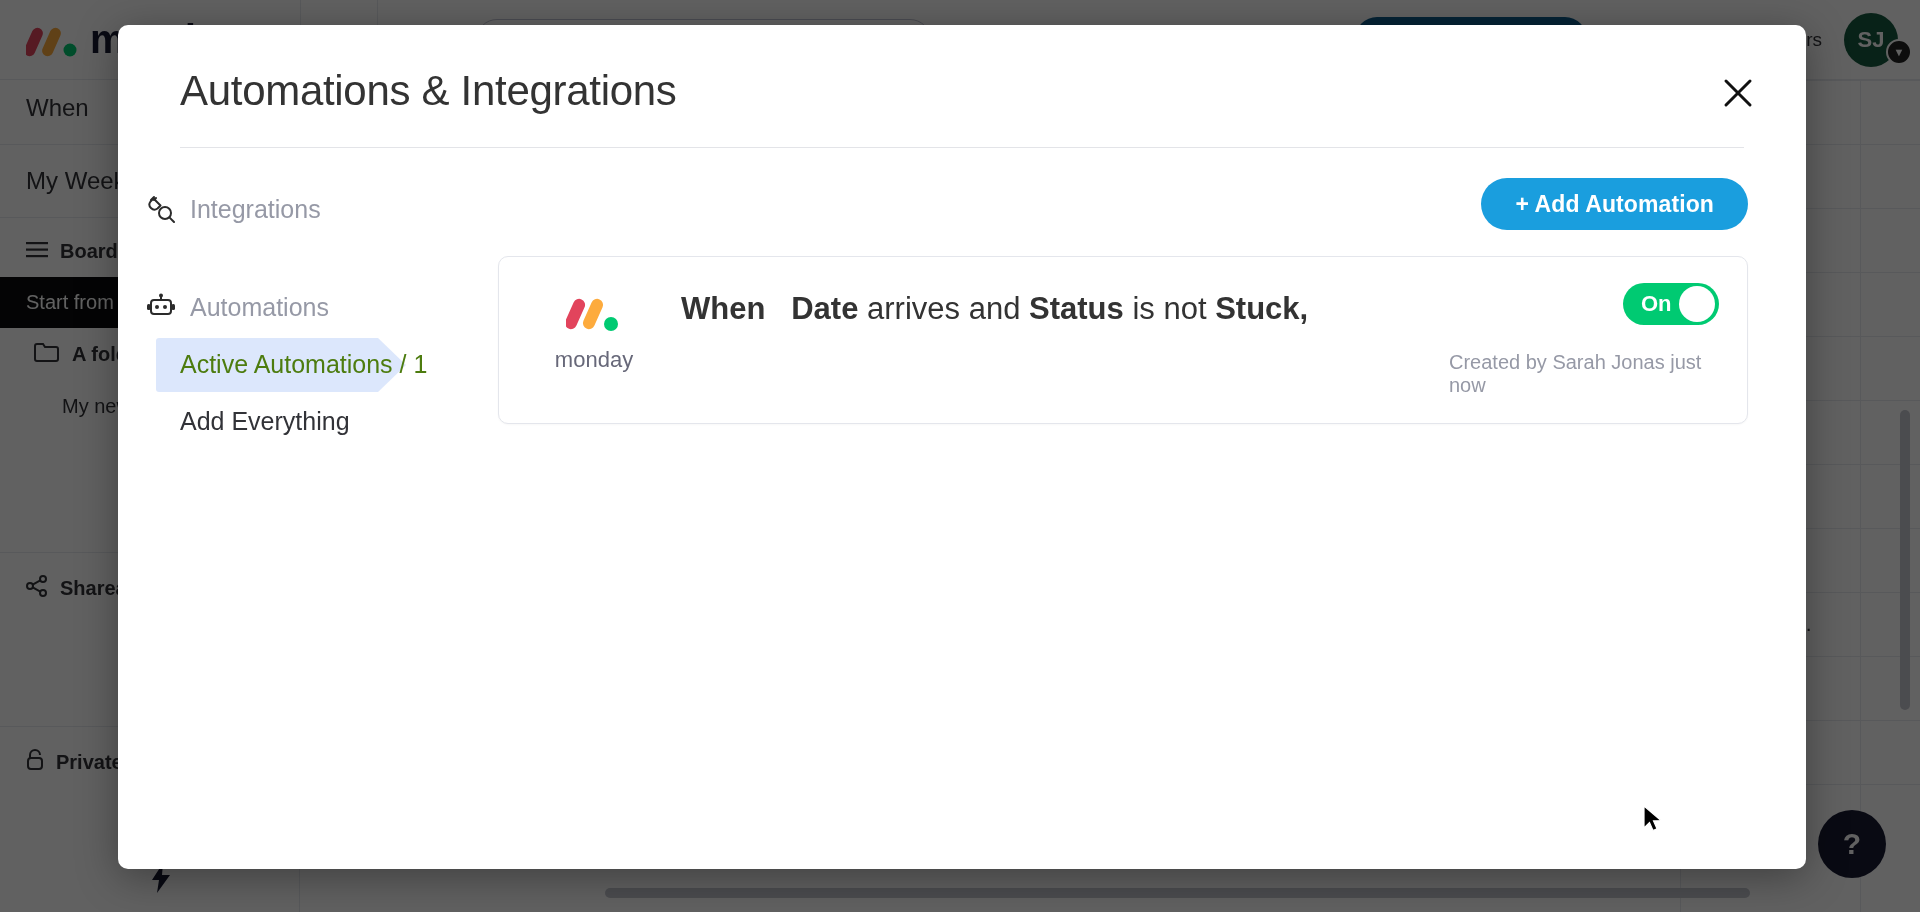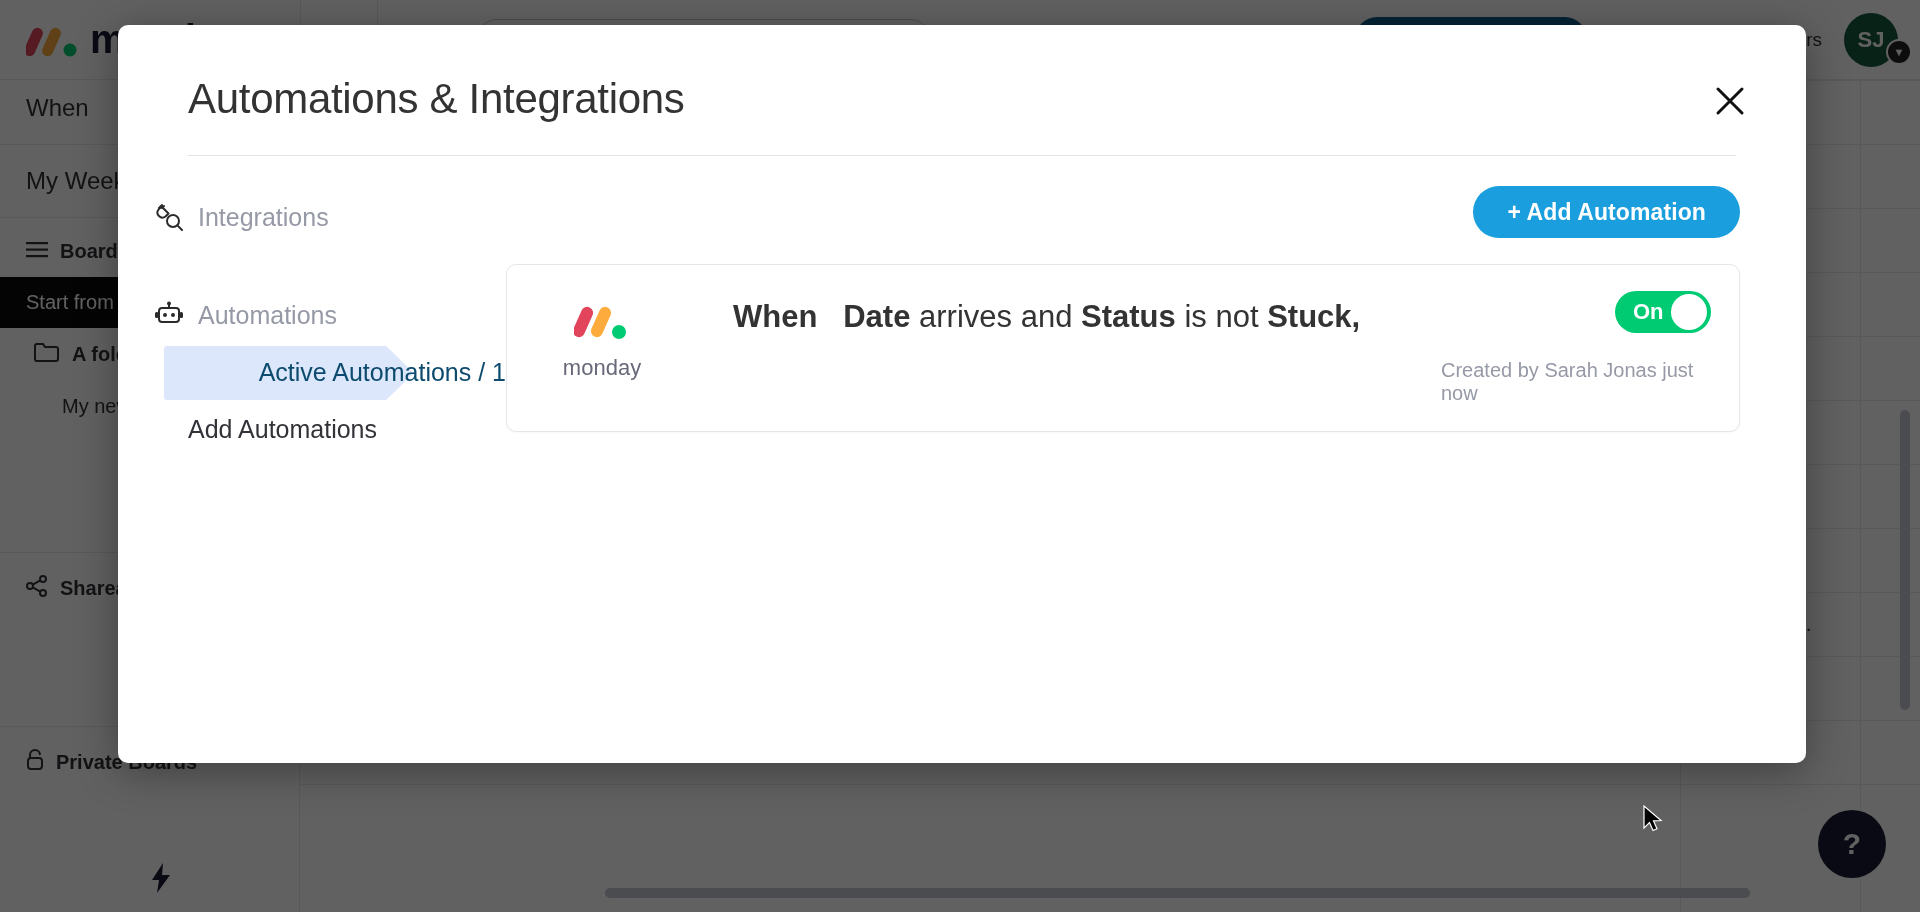--- a/index.html
+++ b/index.html
@@ -105,25 +105,25 @@
   .help-fab {
     position:absolute; right: 34px; bottom: 34px;
     width: 68px; height:68px; border-radius:50%;
     background:#181b34; color:#fff; display:flex;align-items:center;justify-content:center;
     font-size:30px; font-weight:600;
   }
 
   
   .modal {
     position:absolute; left: 118px; top: 25px;
-    width: 1688px; height: 738px;
+    width: 1688px; height: 844px;
     background:#ffffff; border-radius: 10px;
     box-shadow: 0 8px 40px rgba(0,0,0,0.35);
     z-index: 60;
-    padding: 8px;
+    padding: 0;
   }
   .modal-head {
     padding: 42px 62px 0 62px;
     position: relative;
   }
   .modal-title {
     font-size: 42px; font-weight: 400; color: #333333; letter-spacing: -0.3px;
   }
   .modal-close {
     position:absolute; right: 46px; top: 46px;
@@ -142,21 +142,21 @@
     display:flex; align-items:center; gap: 14px;
     padding: 14px 0 14px 28px;
     color: #9699a6; font-size: 25px;
   }
   .grp-head .gicon { width: 30px; height: 30px; display:flex;align-items:center;justify-content:center;}
   .nav-item {
     padding: 14px 0 14px 62px;
     font-size: 25px; color: #323338; cursor:pointer;
     position: relative;
   }
-  .nav-item.active { color: #0c4a6e; text-align: right; }
+  .nav-item.active { color: #4d7c0f; }
   .nav-item.active .arrow-bg {
     position:absolute; left: 38px; top: 2px;
     width: 222px; height: 54px; background:#dce7fc; z-index:-1;
     border-radius: 3px 0 0 3px;
   }
   .nav-item.active .arrow-tip {
     position:absolute; left: 260px; top: 2px;
     width: 0; height: 0; z-index:-1;
     border-top: 27px solid transparent;
     border-bottom: 27px solid transparent;
@@ -182,21 +182,21 @@
     box-shadow: 0 1px 2px rgba(0,0,0,0.03);
   }
   .card-logo {
     width: 130px; flex:0 0 130px;
     display:flex; flex-direction:column; align-items:center; gap:10px;
     padding-top: 12px;
   }
   .card-logo-word { font-size: 22px; color: #676879; }
   .card-main { flex:1; padding-left: 22px; padding-top: 4px; }
   .recipe {
-    font-size: 31px; line-height: 1.42; color: #333333; margin-left: 44px;
+    font-size: 31px; line-height: 1.42; color: #333333;
   }
   .recipe .b { font-weight: 700; }
   .recipe .n { font-weight: 400; color:#333333; }
   .card-side { width: 270px; display:flex; flex-direction:column; align-items:flex-end; gap: 26px; }
   .toggle {
     width: 96px; height: 42px; border-radius: 22px; background:#00ca72;
     display:flex; align-items:center; justify-content:flex-start;
     padding: 0 6px; position:relative;
   }
   .toggle-label { color:#fff; font-size:22px; font-weight:600; padding-left: 12px; }
@@ -396,21 +396,21 @@
             <rect x="25.5" y="11" width="3.5" height="6" rx="1.5" fill="#2b2b2b"></rect>
           </svg>
         </span>
         <span>Automations</span>
       </div>
       <div class="nav-item active">
         <span class="arrow-bg"></span><span class="arrow-tip"></span>
         <span>Active Automations / 1</span>
       </div>
       <div class="nav-item">
-        <span>Add Automations</span>
+        <span>Add Everything</span>
       </div>
     </div>
 
     <div class="panel-right">
       <div class="add-auto-row">
         <button class="add-auto-btn">+ Add Automation</button>
       </div>
 
       <div class="auto-card">
         <div class="card-logo">

